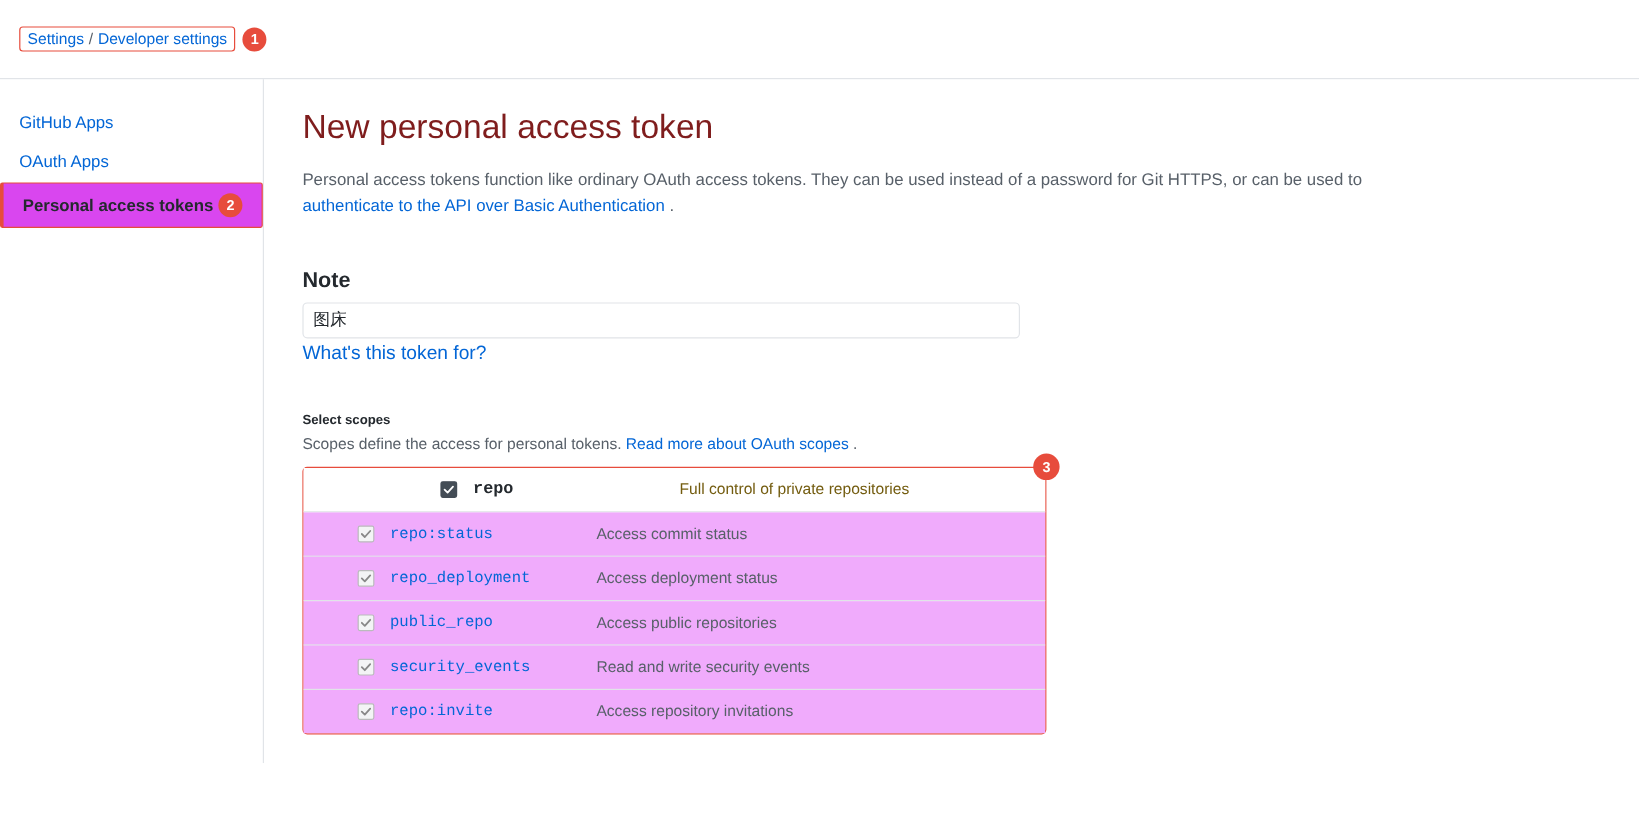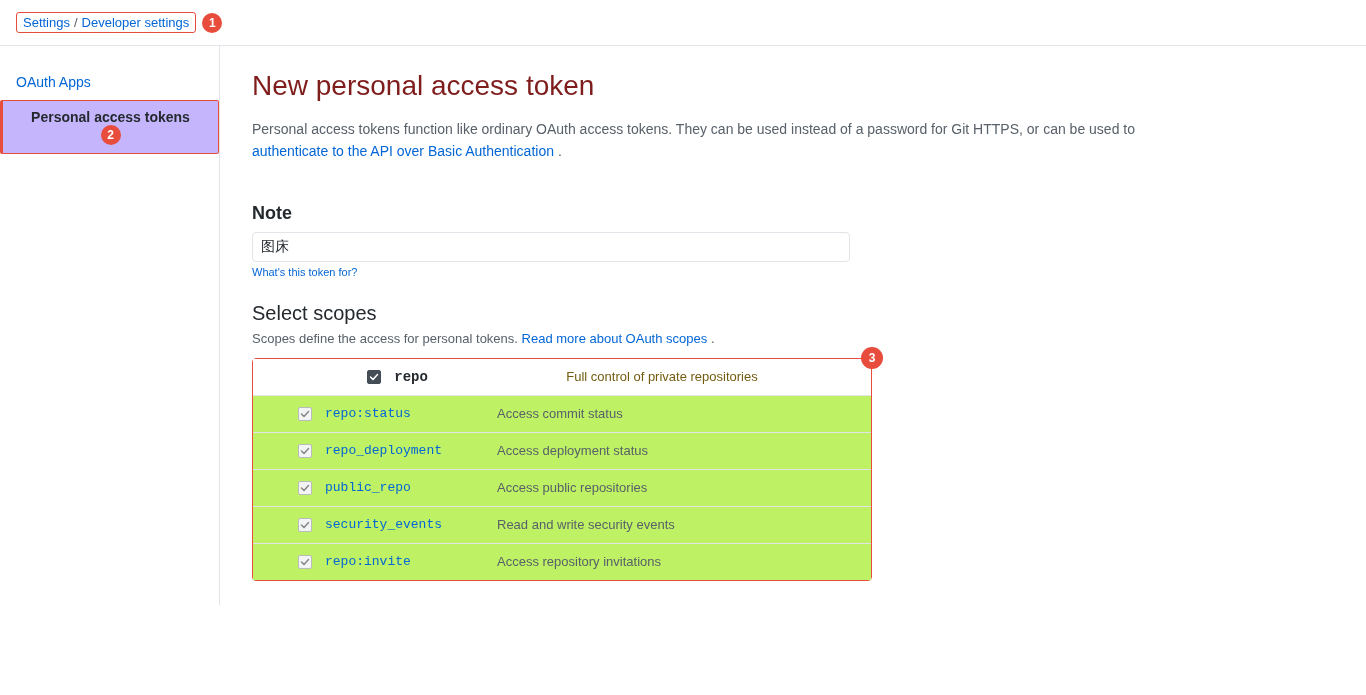--- a/index.html
+++ b/index.html
@@ -5,21 +5,21 @@
     * { box-sizing: border-box; margin: 0; padding: 0; }
     body {
       font-family: -apple-system, BlinkMacSystemFont, "Segoe UI", Helvetica, Arial, sans-serif;
       font-size: 14px;
       color: #24292e;
       background: #fff;
     }
 
     
     .breadcrumb-bar {
-      padding: 12px 16px;
+      padding: 22px 16px;
       border-bottom: 1px solid #e1e4e8;
       display: flex;
       align-items: center;
       gap: 6px;
       font-size: 13px;
     }
     .breadcrumb-link {
       color: #0366d6;
       text-decoration: none;
       border: 1.5px solid #e74c3c;
@@ -59,30 +59,30 @@
       display: block;
       padding: 8px 16px;
       color: #0366d6;
       text-decoration: none;
       font-size: 14px;
       cursor: pointer;
     }
     .sidebar-item.active {
       font-weight: 600;
       color: #24292e;
-      background: #c4b5fd;
+      background: #d946ef;
       border-left: 3px solid #e74c3c;
       border-top: 1.5px solid #e74c3c;
       border-bottom: 1.5px solid #e74c3c;
       border-right: 1.5px solid #e74c3c;
       border-radius: 2px;
       margin: 2px 0;
       display: flex;
       align-items: center;
-      flex-direction: column;
+      justify-content: space-between;
     }
 
     
     .main-content {
       flex: 1;
       padding: 24px 32px;
       max-width: 960px;
     }
 
     .page-title {
@@ -117,29 +117,29 @@
       border: 1px solid #e1e4e8;
       border-radius: 4px;
       font-size: 14px;
       color: #24292e;
       outline: none;
       margin-bottom: 4px;
     }
 
     .what-is-this {
       color: #0366d6;
+      font-size: 16px;
+      text-decoration: none;
+      display: block;
+      margin-bottom: 40px;
+    }
+
+    .select-scopes-title {
+      font-weight: 700;
       font-size: 11px;
-      text-decoration: none;
-      display: block;
-      margin-bottom: 24px;
-    }
-
-    .select-scopes-title {
-      font-weight: 400;
-      font-size: 20px;
       margin-bottom: 6px;
     }
     .select-scopes-desc {
       font-size: 13px;
       color: #586069;
       margin-bottom: 12px;
     }
     .select-scopes-desc a {
       color: #0366d6;
       text-decoration: none;
@@ -180,21 +180,21 @@
     }
     .scope-row:last-child {
       border-bottom: none;
     }
     .scope-row.main-scope {
       background: #fff;
       justify-content: center;
     }
     .scope-row.sub-scope {
       padding-left: 44px;
-      background: #bef264;
+      background: #f0abfc;
     }
 
     .scope-name {
       font-size: 13px;
       color: #0366d6;
       min-width: 160px;
       font-family: "SFMono-Regular", Consolas, "Liberation Mono", Menlo, monospace;
     }
     .scope-name.main {
       font-weight: 700;
@@ -260,20 +260,23 @@
     <span style="color:#586069;">/</span>
     <span>Developer settings</span>
   </a>
   <span class="step-badge">1</span>
 </div>
 
 <div class="layout">
 
   <nav class="sidebar">
     <a class="sidebar-item">
+      <span>GitHub Apps</span>
+    </a>
+    <a class="sidebar-item">
       <span>OAuth Apps</span>
     </a>
     <a class="sidebar-item active">
       <span>Personal access tokens</span>
       <span class="step-badge">2</span>
     </a>
   </nav>
 
   <main class="main-content">
 

